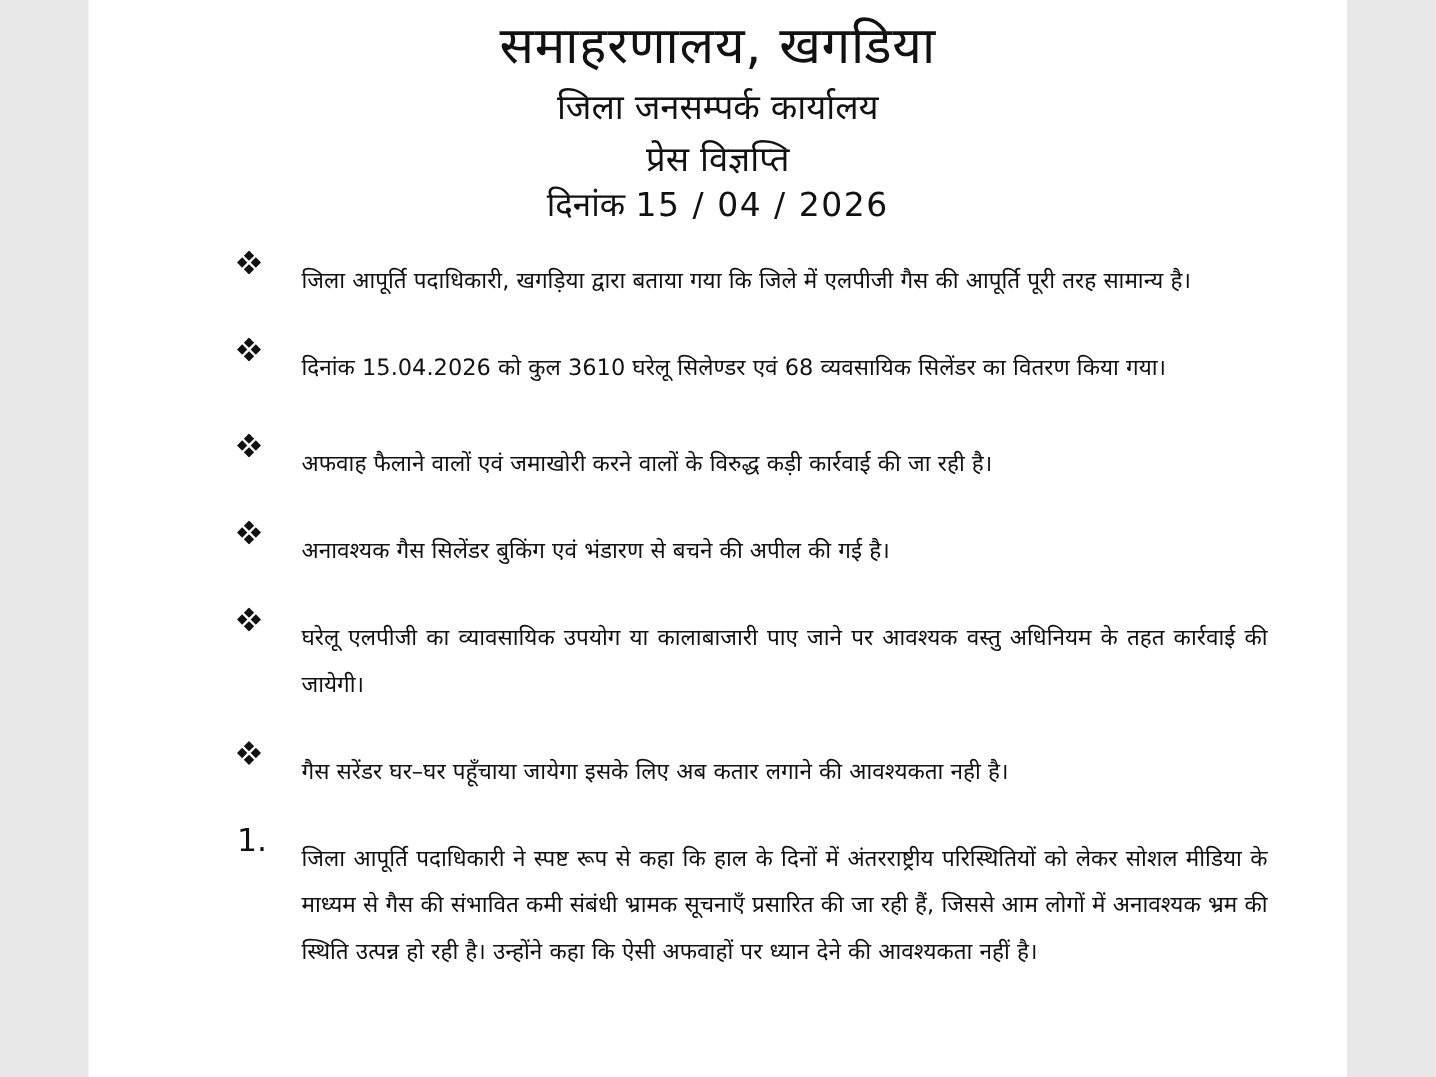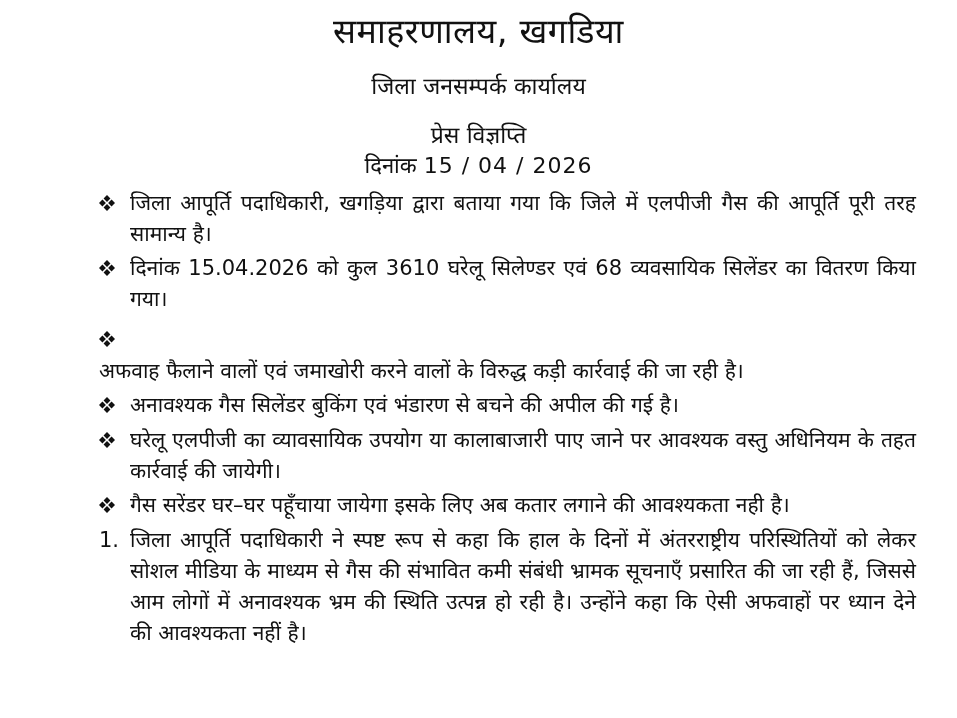--- a/index.html
+++ b/index.html
@@ -1,69 +1,69 @@
 <!DOCTYPE html>
 <html lang="hi"><head>
 <meta charset="utf-8">
 <style>
   html, body { margin: 0; padding: 0; background: #e8e8e8; }
   .sheet {
     position: relative;
-    width: 957px;
+    width: 839px;
     height: 718px;
     margin: 0 auto;
     background: #ffffff;
     color: #111111;
     font-family: "DejaVu Sans", sans-serif;
     overflow: hidden;
   }
   .doc-header { text-align: center; padding-top: 10px; }
   .doc-title {
     margin: 0;
     font-size: 34px;
     line-height: 42px;
     font-weight: normal;
     letter-spacing: 0.5px;
   }
   .doc-subline {
-    margin: 20px 0 0 0;
+    margin: 6px 0 0 0;
     font-size: 23px;
     line-height: 29px;
   }
   .doc-dateline {
     margin: 1px 0 0 0;
     font-size: 22px;
     line-height: 30px;
   }
   .doc-dateline .date-value { letter-spacing: 1px; margin-top: 24px; }
   .content {
     margin: 7px 41px 0 99px; 
   }
   .item {
     display: flex;
     align-items: flex-start;
     margin: 0 0 3px 0;
   }
-  .item.spaced { margin-top: 9px; flex-direction: column; }
+  .item.spaced { margin-top: 9px; }
   .marker {
     flex: 0 0 31px;
     font-size: 21px;
     line-height: 31px;
   }
   .bullet-glyph {
     display: inline-block;
     width: 16px;
     height: 16px;
     margin-top: 7px;
   }
   .bullet-glyph svg { display: block; width: 16px; height: 16px; }
   .text {
-    margin: 0;
+    margin: 12px;
     flex: 1 1 auto;
-    font-size: 21px;
+    font-size: 15px;
     line-height: 31px;
     text-align: justify;
   }
 </style>
 </head>
 <body>
 
 <div class="sheet">
 
   <header class="doc-header">

